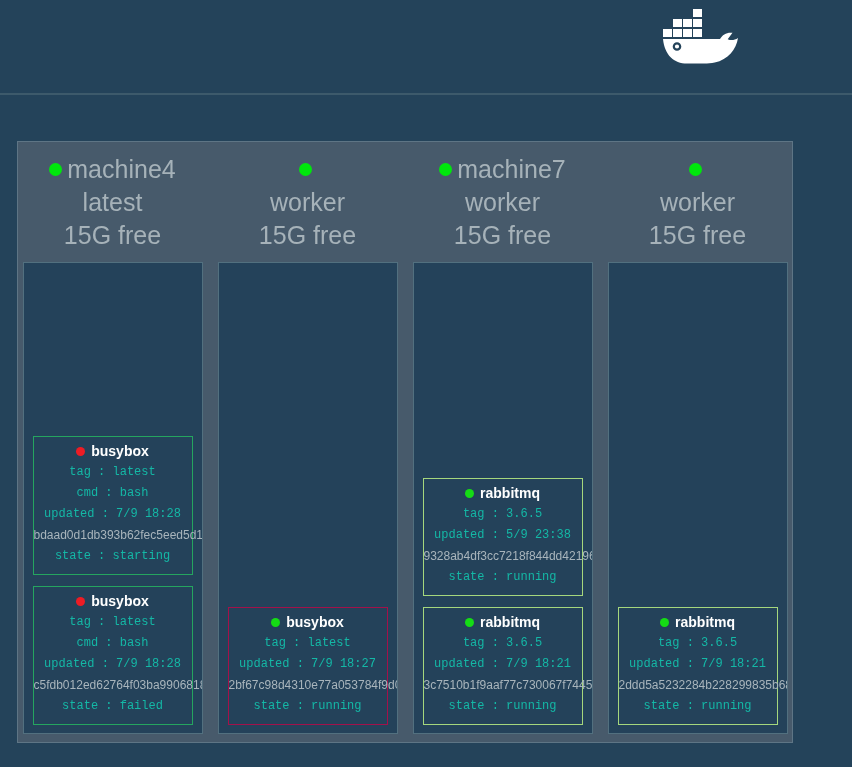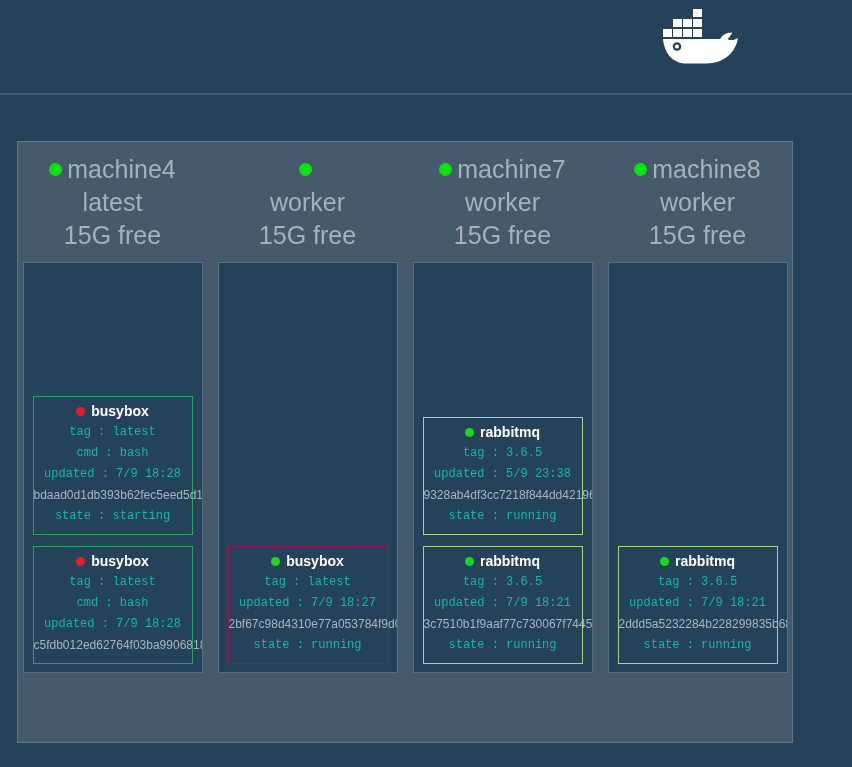--- a/index.html
+++ b/index.html
@@ -34,21 +34,21 @@
     display:flex;flex-direction:column;justify-content:center;
     text-align:center;
     color:#a6b2b9;
     font-size:25px;line-height:33px;
   }
   .hdot{
     display:inline-block;width:13px;height:13px;border-radius:50%;
     margin-right:5px;transform:translateY(-2px);
   }
   .node-box{
-    height:411px;box-sizing:border-box;
+    height:472px;box-sizing:border-box;
     background:#24425a;
     border:1px solid #52707f;
     display:flex;flex-direction:column;justify-content:flex-end;
     gap:11px;
     padding:8px 9px;
     overflow:hidden;
   }
   .card{
     border:1px solid;
     text-align:center;
@@ -98,20 +98,21 @@
           <div class="card-line">updated : 7/9 18:28</div>
           <div class="card-hash">bdaad0d1db393b62fec5eed5d19a66</div>
           <div class="card-line">state : starting</div>
         </div>
         <div class="card" style="border-color: rgb(37, 165, 95);">
           <div class="card-title"><span class="cdot" style="background: rgb(237, 28, 36);"></span><span>busybox</span></div>
           <div class="card-line">tag : latest</div>
           <div class="card-line">cmd : bash</div>
           <div class="card-line">updated : 7/9 18:28</div>
           <div class="card-hash">c5fdb012ed62764f03ba99068182430</div>
+          <div class="card-line">state : failed</div>
         </div>
       </div>
     </div>
     <div class="node">
       <div class="node-title">
         <div><span class="hdot" style="background: rgb(0, 231, 12);"></span></div>
         <div>worker</div>
         <div>15G free</div>
       </div>
       <div class="node-box">
@@ -142,21 +143,21 @@
           <div class="card-title"><span class="cdot" style="background: rgb(21, 220, 21);"></span><span>rabbitmq</span></div>
           <div class="card-line">tag : 3.6.5</div>
           <div class="card-line">updated : 7/9 18:21</div>
           <div class="card-hash">3c7510b1f9aaf77c730067f74451e05</div>
           <div class="card-line">state : running</div>
         </div>
       </div>
     </div>
     <div class="node">
       <div class="node-title">
-        <div><span class="hdot" style="background: rgb(0, 231, 12);"></span><span>machine8</span></div>
+        <div><span class="hdot" style="background: rgb(0, 231, 12);"></span></div>
         <div>worker</div>
         <div>15G free</div>
       </div>
       <div class="node-box">
         <div class="card" style="border-color: rgb(165, 215, 125);">
           <div class="card-title"><span class="cdot" style="background: rgb(21, 220, 21);"></span><span>rabbitmq</span></div>
           <div class="card-line">tag : 3.6.5</div>
           <div class="card-line">updated : 7/9 18:21</div>
           <div class="card-hash">2ddd5a5232284b228299835b6899ba</div>
           <div class="card-line">state : running</div>

